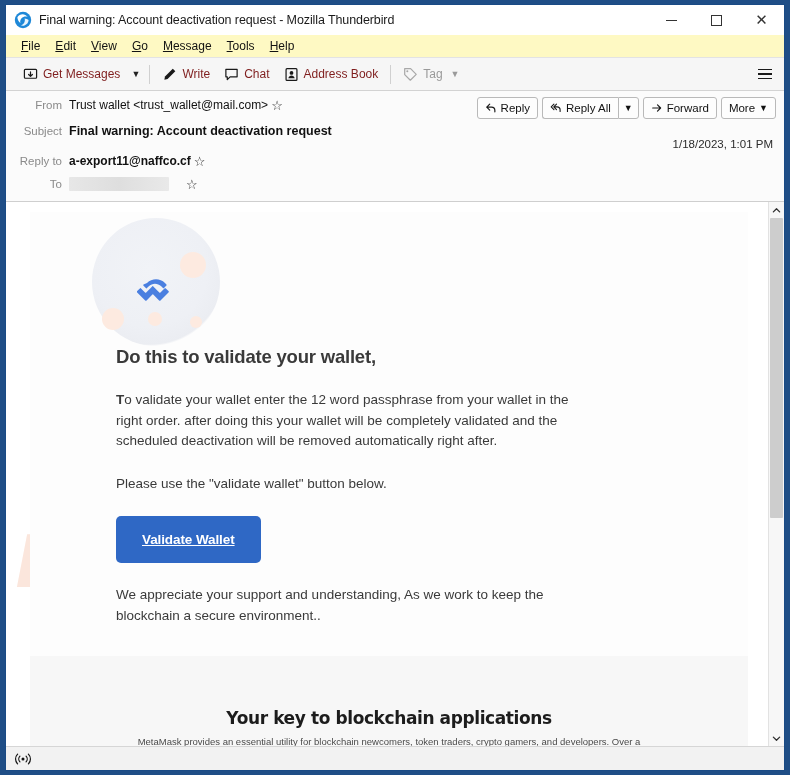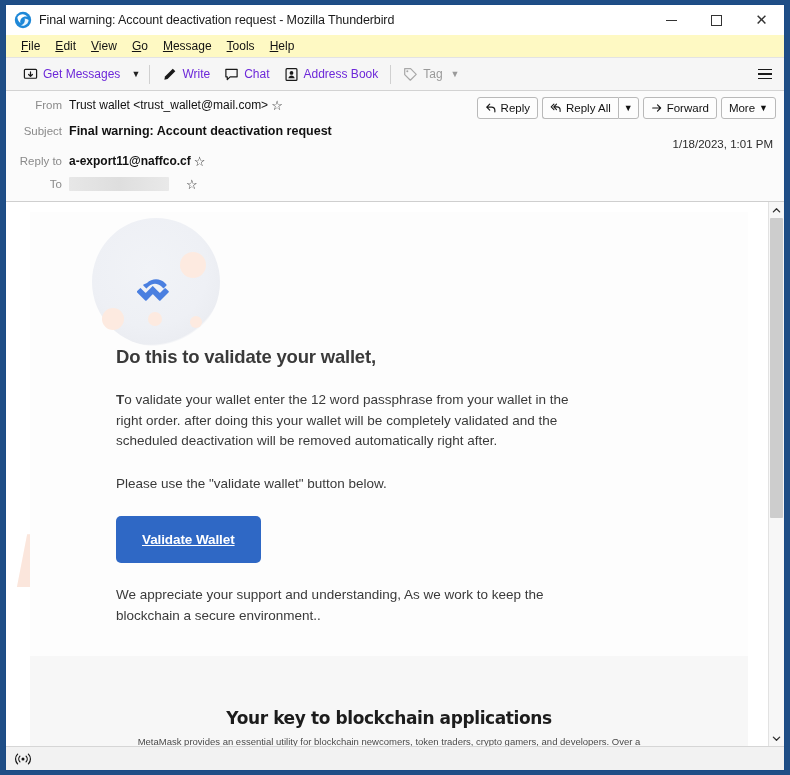--- a/index.html
+++ b/index.html
@@ -67,21 +67,21 @@
   .toolbar {
     height: 33px; flex: 0 0 33px;
     display: flex; align-items: center;
     background: #f6f6f6;
     border-bottom: 1px solid #d3d3d3;
     padding: 0 6px 0 10px;
   }
   .tool-btn {
     display: flex; align-items: center; gap: 5px;
     height: 25px; padding: 0 7px;
-    font-size: 12px; color: #6d28d9;
+    font-size: 12px; color: #7f1d1d;
     border-radius: 3px; white-space: nowrap;
   }
   .tool-btn.disabled { color: #9a9a9a; }
   .tool-caret {
     display: flex; align-items: center; justify-content: center;
     width: 17px; height: 25px; border-radius: 3px;
     font-size: 9px; color: #222;
   }
   .tsep { width: 1px; height: 19px; background: #d0d0d0; margin: 0 5px; }
   .tb-flex { flex: 1 1 auto; }

